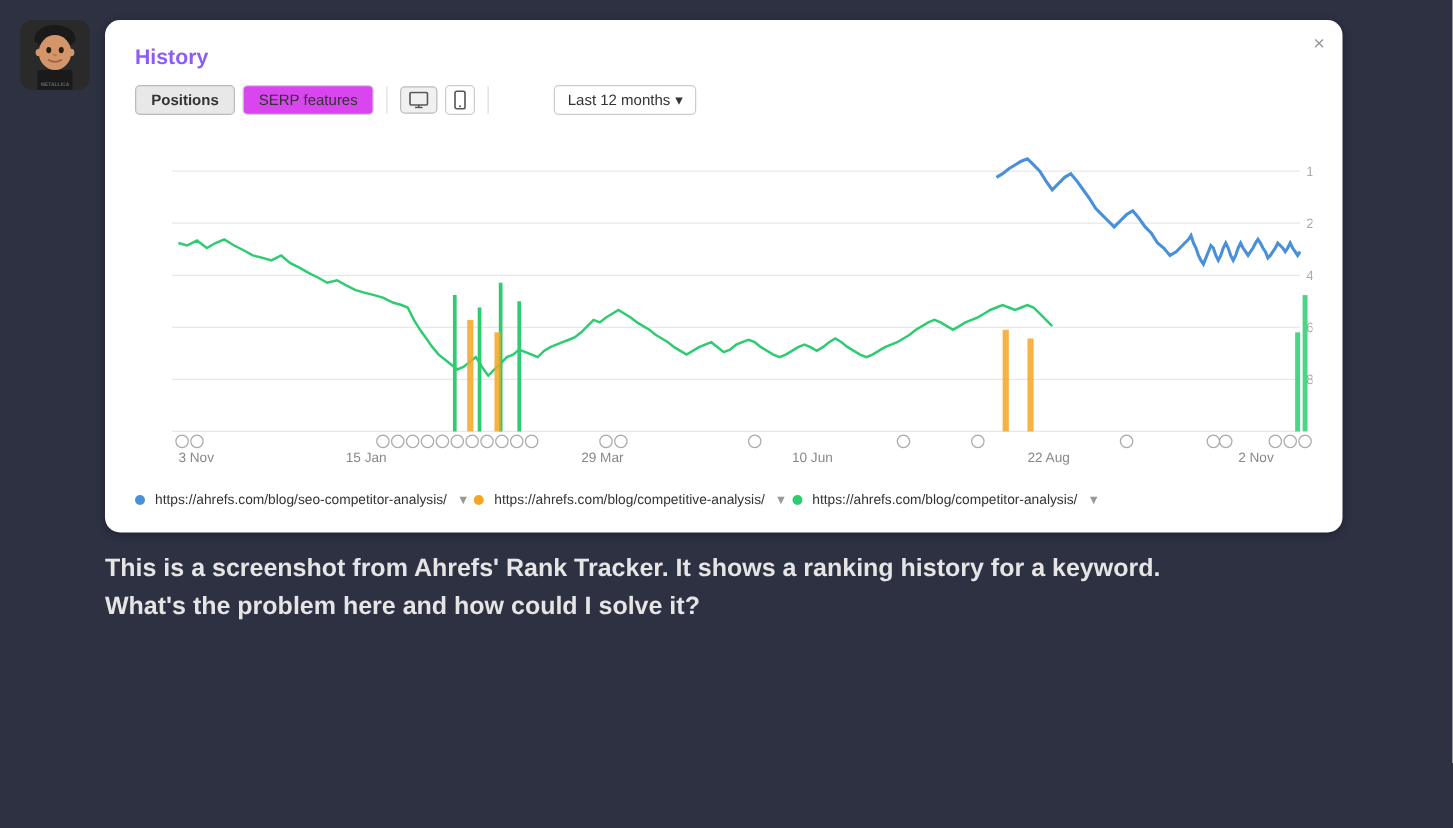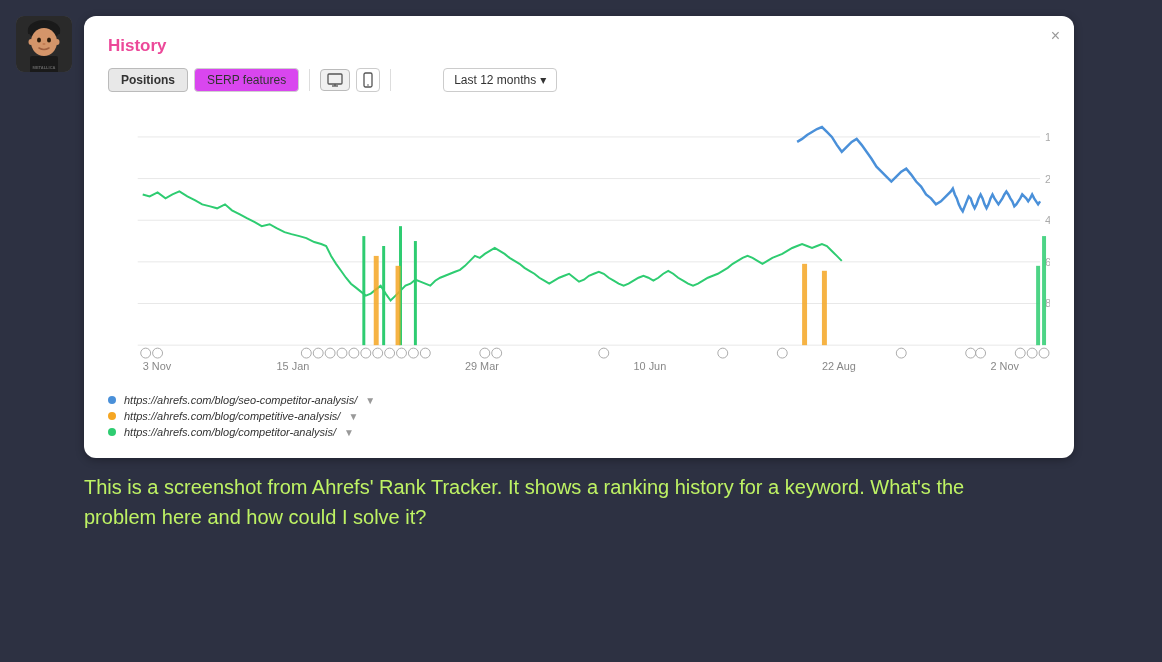--- a/index.html
+++ b/index.html
@@ -59,21 +59,21 @@
       right: 14px;
       color: #999;
       font-size: 16px;
       cursor: pointer;
       line-height: 1;
     }
 
     .card-title {
       font-size: 17px;
       font-weight: 600;
-      color: #ec4899;
+      color: #8b5cf6;
       margin-bottom: 12px;
     }
 
     .toolbar {
       display: flex;
       align-items: center;
       gap: 6px;
       margin-bottom: 14px;
     }
 
@@ -141,24 +141,23 @@
     }
 
     .chart-svg {
       width: 100%;
       height: 100%;
     }
 
     
     .legend {
       display: flex;
-      flex-direction: column;
+      flex-direction: row;
       gap: 4px;
       margin-top: 4px;
-      font-style: italic;
     }
 
     .legend-item {
       display: flex;
       align-items: center;
       gap: 8px;
       font-size: 11px;
       color: #333;
     }
 
@@ -169,25 +168,26 @@
       flex-shrink: 0;
     }
 
     .legend-arrow {
       color: #999;
       font-size: 10px;
     }
 
     
     .user-text-message {
-      color: #bef264;
+      color: #e5e5e5;
       font-size: 20px;
       line-height: 1.5;
       max-width: 900px;
       padding-top: 4px;
+      font-weight: bold;
     }
   </style>
 </head>
 <body>
 
 <div class="chat-container">
 
   <div class="user-row">
 
     <div class="avatar-placeholder">

